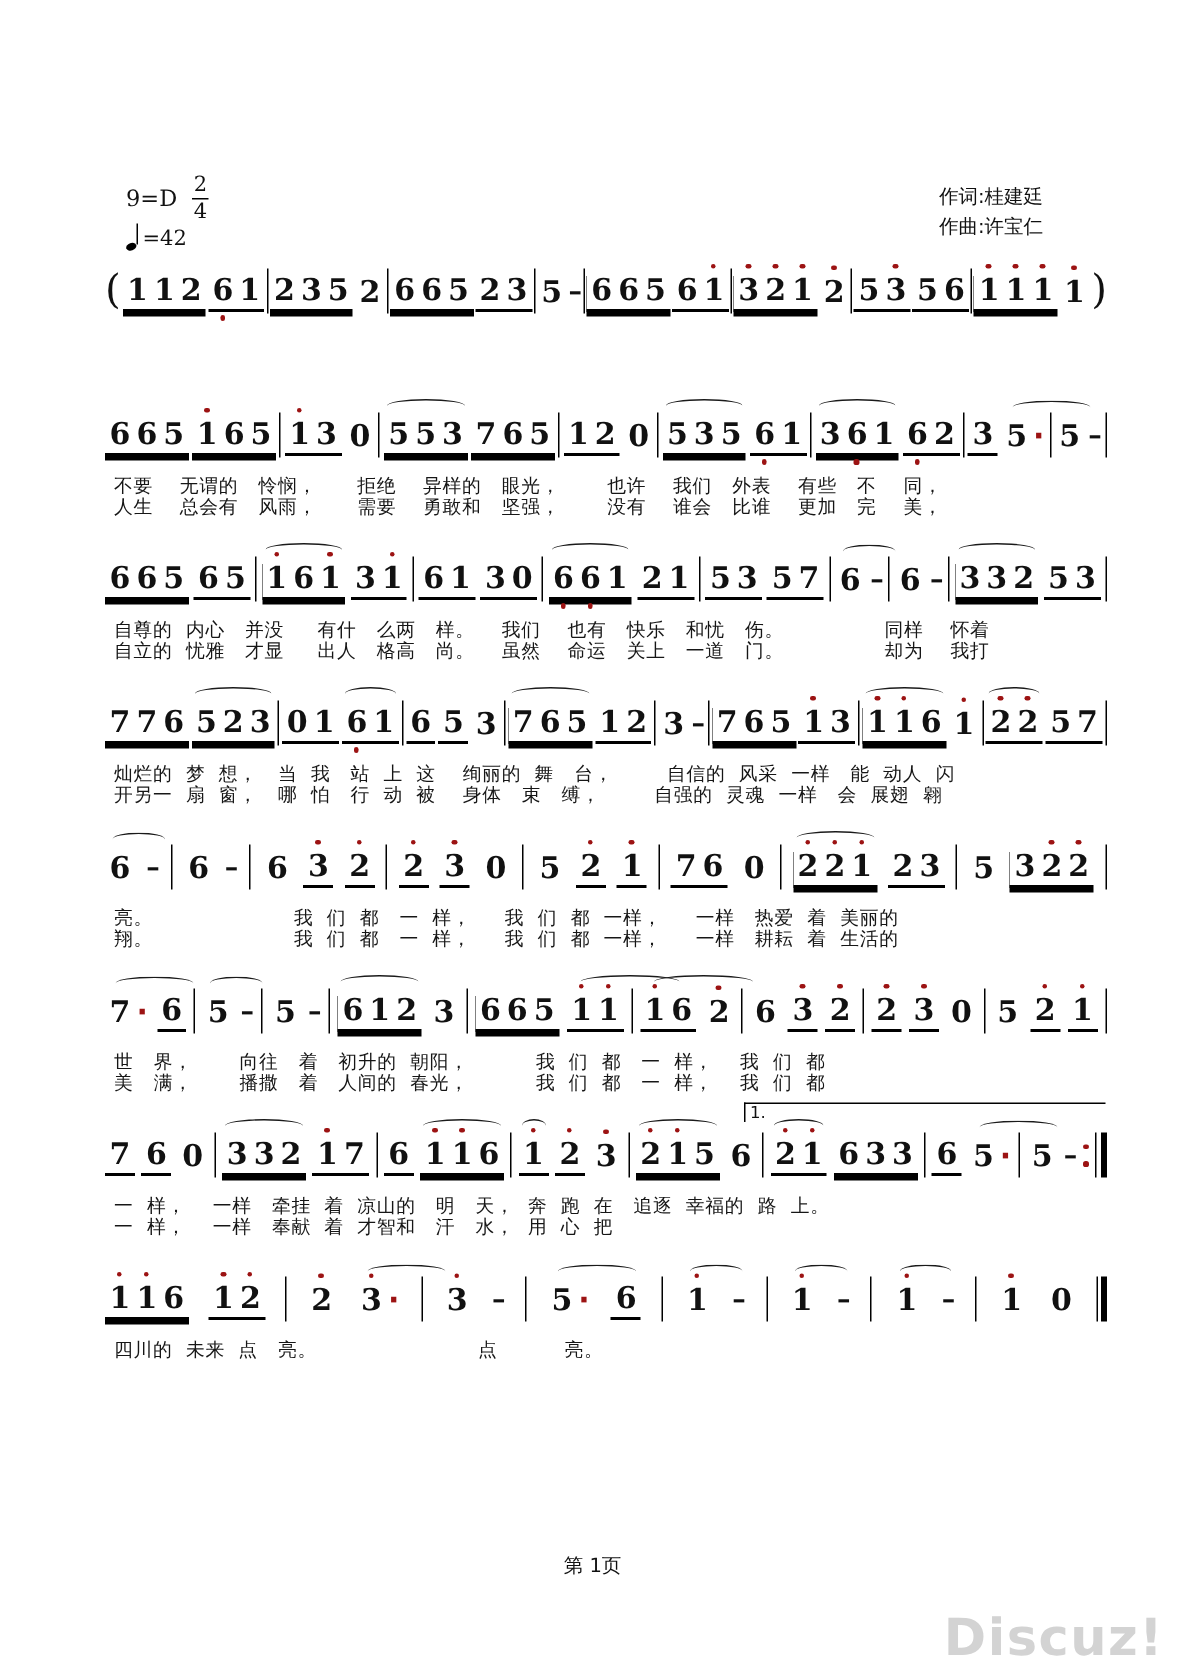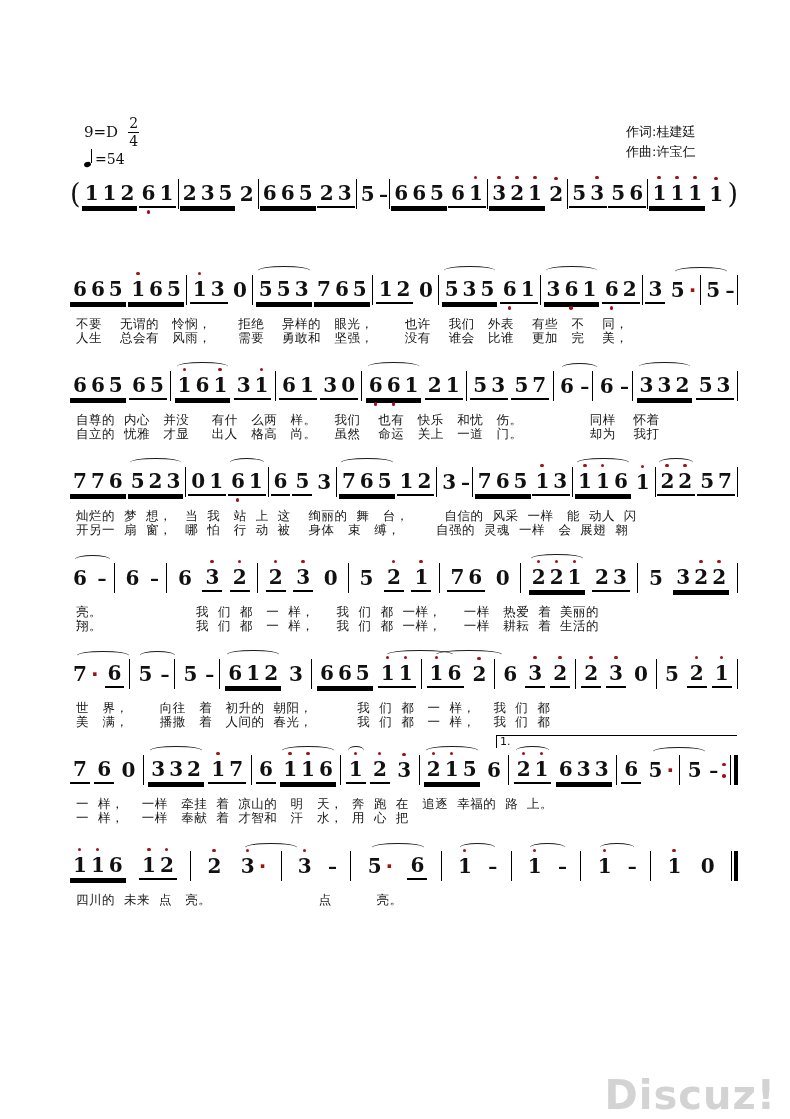--- a/index.html
+++ b/index.html
@@ -43,41 +43,41 @@
   .finbar .thick{width:3.5px;height:30px;background:#000;}
   .rptbar{display:flex;gap:3px;align-items:center;align-self:center;}
   .rptbar .dots{display:flex;flex-direction:column;gap:8px;margin-right:1px;}
   .rptbar .dots i{width:3.5px;height:3.5px;border-radius:50%;background:#9c1313;display:block;}
   .lyr{position:absolute;left:76px;width:700px;font-size:12.5px;color:#161616;
        white-space:pre;letter-spacing:0.5px;}
   .volta{position:absolute;left:496px;top:735px;width:241px;height:13px;
          border-top:1.2px solid #000;border-left:1.2px solid #000;
          font-size:11px;line-height:11px;padding-left:3px;box-sizing:border-box;}
   .pagenum{position:absolute;top:1035px;left:0;width:100%;text-align:center;font-size:13px;color:#101010;}
-  .wm{position:absolute;right:14px;top:1072px;font-weight:bold;font-size:40px;color:#d3d3d3;
+  .wm{position:absolute;right:14px;top:1072px;font-weight:bold;font-size:34px;color:#d3d3d3;
       letter-spacing:1px;}
 </style>
 </head>
 <body>
 
 <div id="page">
 
 
   <div class="keysig">
     <span>9=D</span>
     <span class="frac">
       <span>2</span>
       <span class="fbar"></span>
       <span>4</span>
     </span>
   </div>
 
   <div class="tempo">
     <span class="qnote"></span>
-    <span>=54</span>
+    <span>=42</span>
   </div>
 
   <div class="credits">
     <div>作词:桂建廷</div>
     <div>作曲:许宝仁</div>
   </div>
 
   <div id="score">
       <div class="mline" style="top: 176px;">
         <div class="paren">(</div>
@@ -698,15 +698,16 @@
           <div class="thick"></div>
         </div>
       </div>
       <div class="lyr" style="top: 892px;">四川的  未来  点   亮。                        点          亮。</div>
     </div>
 
   <div class="volta">
     <span>1.</span>
   </div>
 
+  <div class="pagenum">第 1页</div>
   <div class="wm">Discuz!</div>
 
 </div>
 
 </body></html>

